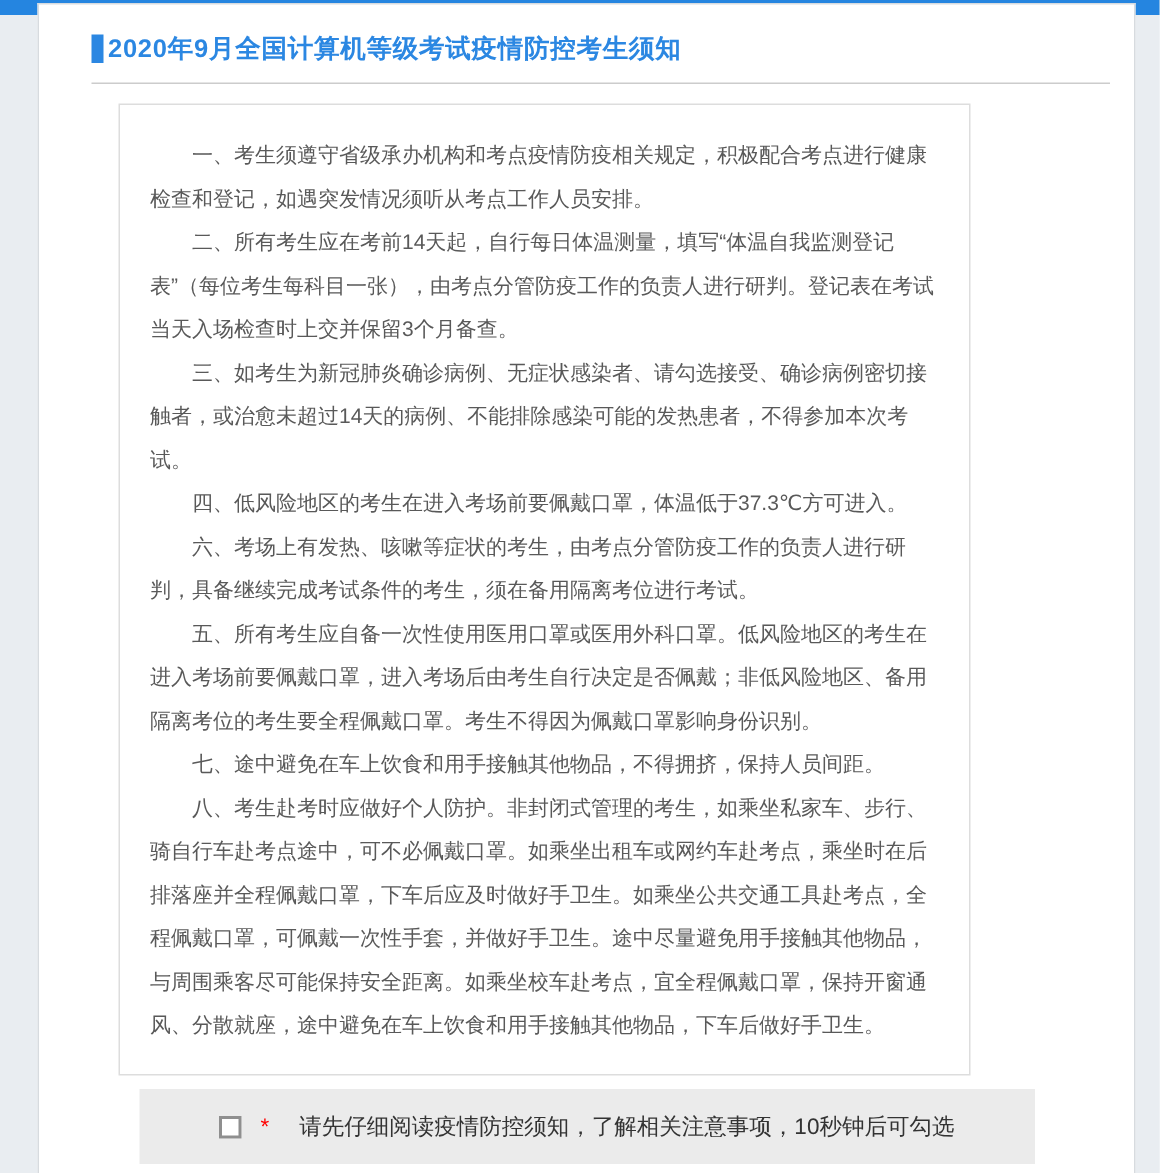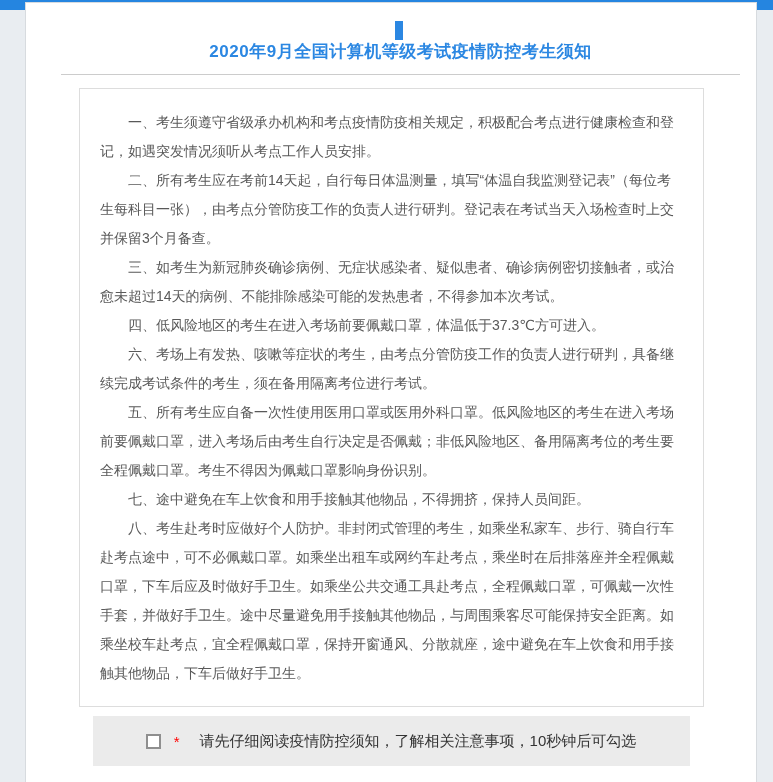--- a/index.html
+++ b/index.html
@@ -23,38 +23,37 @@
     border-bottom: none;
   }
   .title-row {
     margin: 18px 16px 0 35px;
     color: #2b87e2;
     font-size: 17px;
     font-weight: bold;
     letter-spacing: 0.5px;
     display: flex;
     align-items: center;
-    flex-direction: column;
   }
   .title-marker {
     display: inline-block;
     width: 8px; height: 19px;
     background: #2b87e2;
     margin-right: 3px;
     flex: 0 0 auto;
   }
   .title-hr {
     margin: 11px 16px 0 35px;
     border: none;
     border-top: 1px solid #cccccc;
     height: 0;
   }
   .notice-box {
     margin: 13px 0 0 53px;
-    width: 625px;
+    width: 568px;
     border: 1px solid #dddddd;
     padding: 19px 20px 18px 20px;
     background: #ffffff;
   }
   .notice-box p {
     font-size: 14px;
     color: #595959;
     line-height: 29px;
     text-indent: 2em;
   }
@@ -115,21 +114,21 @@
   <div class="title-row">
     <span class="title-marker"></span>
     <span>2020年9月全国计算机等级考试疫情防控考生须知</span>
   </div>
 
   <hr class="title-hr">
 
   <div class="notice-box">
     <p>一、考生须遵守省级承办机构和考点疫情防疫相关规定，积极配合考点进行健康检查和登记，如遇突发情况须听从考点工作人员安排。</p>
     <p>二、所有考生应在考前14天起，自行每日体温测量，填写“体温自我监测登记表”（每位考生每科目一张），由考点分管防疫工作的负责人进行研判。登记表在考试当天入场检查时上交并保留3个月备查。</p>
-    <p>三、如考生为新冠肺炎确诊病例、无症状感染者、疑似患者、确诊病例密切接触者，或治愈未超过14天的病例、不能排除感染可能的发热患者，不得参加本次考试。</p>
+    <p>三、如考生为新冠肺炎确诊病例、无症状感染者、请勾选接受、确诊病例密切接触者，或治愈未超过14天的病例、不能排除感染可能的发热患者，不得参加本次考试。</p>
     <p>四、低风险地区的考生在进入考场前要佩戴口罩，体温低于37.3℃方可进入。</p>
     <p>六、考场上有发热、咳嗽等症状的考生，由考点分管防疫工作的负责人进行研判，具备继续完成考试条件的考生，须在备用隔离考位进行考试。</p>
     <p>五、所有考生应自备一次性使用医用口罩或医用外科口罩。低风险地区的考生在进入考场前要佩戴口罩，进入考场后由考生自行决定是否佩戴；非低风险地区、备用隔离考位的考生要全程佩戴口罩。考生不得因为佩戴口罩影响身份识别。</p>
     <p>七、途中避免在车上饮食和用手接触其他物品，不得拥挤，保持人员间距。</p>
     <p>八、考生赴考时应做好个人防护。非封闭式管理的考生，如乘坐私家车、步行、骑自行车赴考点途中，可不必佩戴口罩。如乘坐出租车或网约车赴考点，乘坐时在后排落座并全程佩戴口罩，下车后应及时做好手卫生。如乘坐公共交通工具赴考点，全程佩戴口罩，可佩戴一次性手套，并做好手卫生。途中尽量避免用手接触其他物品，与周围乘客尽可能保持安全距离。如乘坐校车赴考点，宜全程佩戴口罩，保持开窗通风、分散就座，途中避免在车上饮食和用手接触其他物品，下车后做好手卫生。</p>
   </div>
 
   <div class="consent-bar">
     <span class="checkbox"></span>
     <span class="asterisk">*</span>

